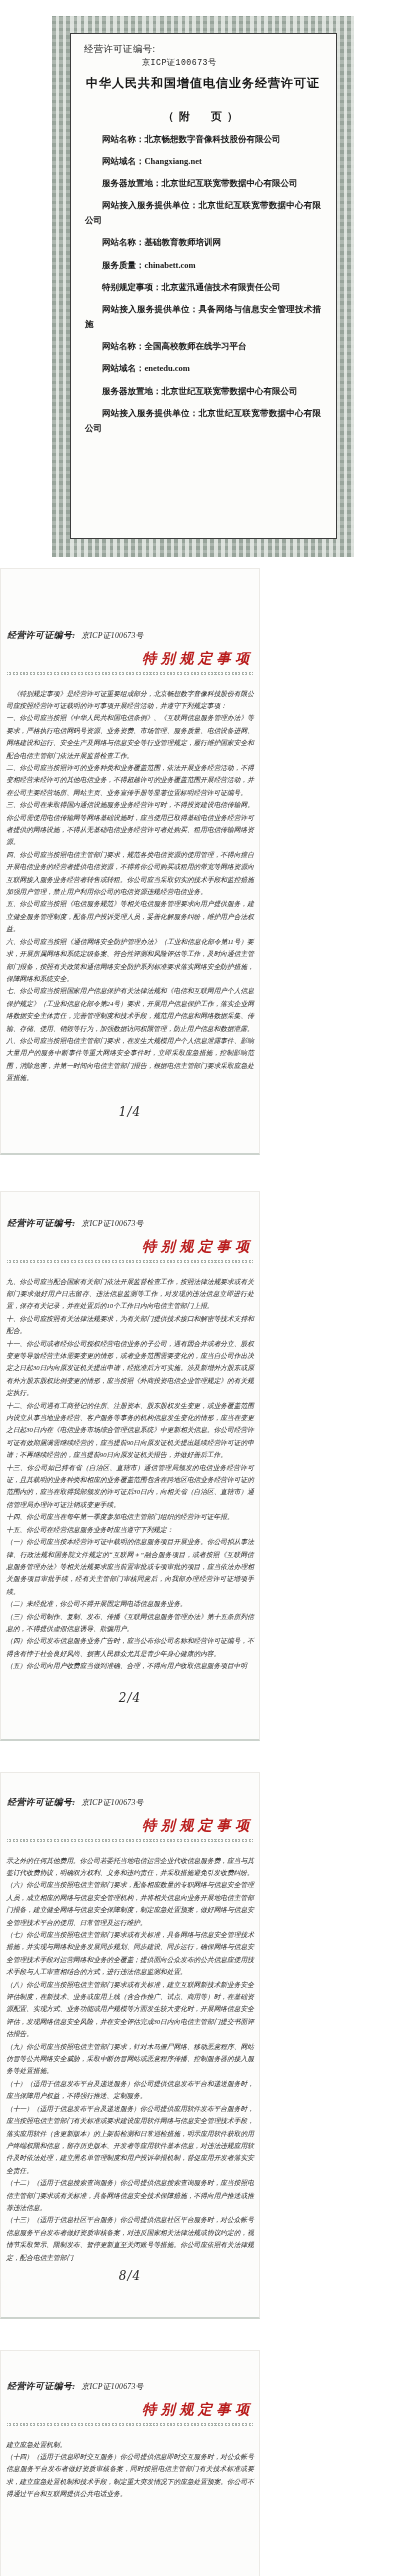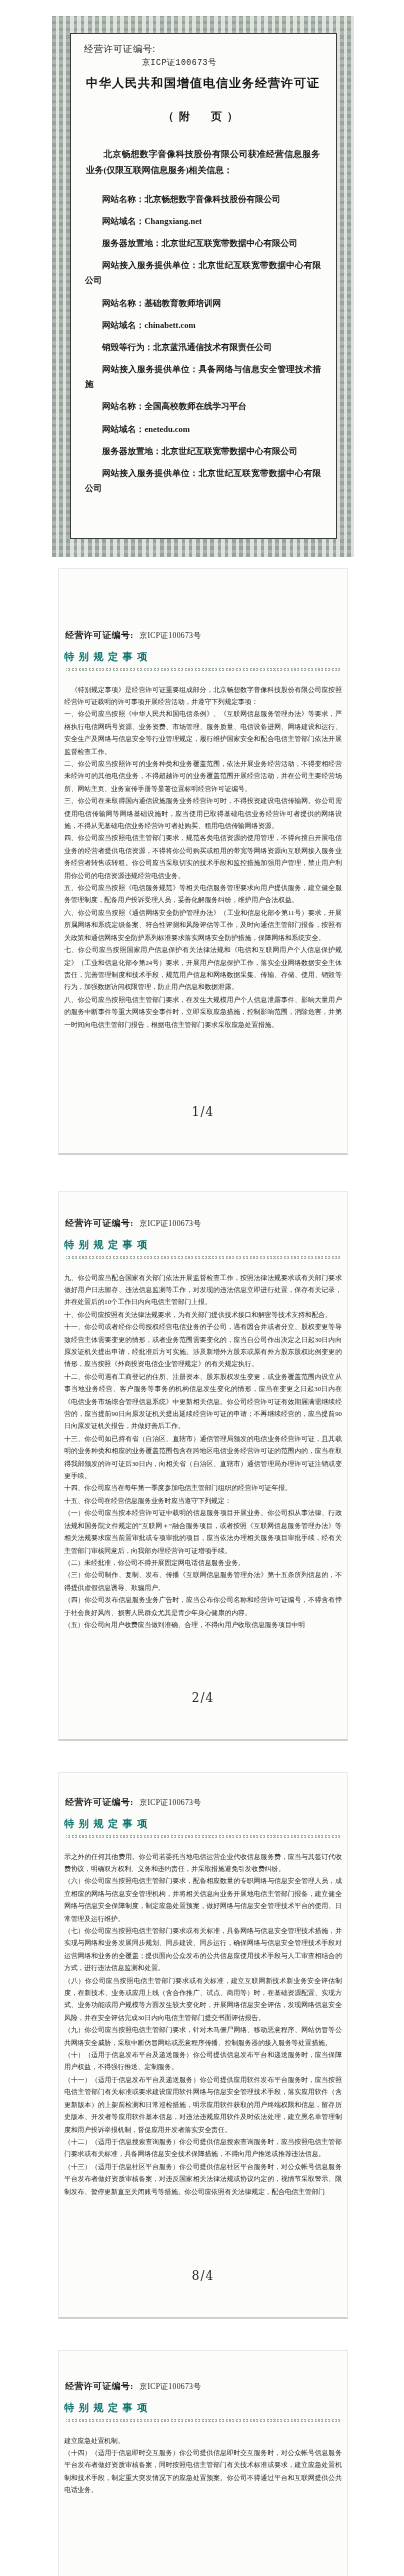--- a/index.html
+++ b/index.html
@@ -19,31 +19,32 @@
     border:1px solid #3c3c3c;padding:9.3px 13.4px;overflow:hidden;
   }
   .cert-licno{font-size:9.3px;color:#222;letter-spacing:0.5px;}
   .cert-licno-val{font-size:8.2px;margin:1px 0 0 58px;font-family:"Liberation Mono","DejaVu Sans Mono",monospace;letter-spacing:0.5px;}
   .cert-title{font-size:12px;font-weight:bold;text-align:center;letter-spacing:1px;margin-top:7.2px;color:#161616;}
   .cert-sub{font-size:10.8px;font-weight:bold;text-align:center;letter-spacing:5.2px;margin-top:18px;color:#161616;}
   .cert-intro{font-size:8.8px;line-height:15.5px;text-indent:2em;margin:23px 2.1px 13.4px 2.1px;text-align:justify;font-weight:bold;color:#1c1c1c;}
   .cert-line{font-size:8.5px;line-height:15px;text-indent:2em;margin:7.2px 1px;text-align:justify;font-weight:bold;color:#1c1c1c;}
   
   .prov{
-    width:290px;margin-left:58px;box-sizing:border-box;
+    width:260px;box-sizing:border-box;
     padding:0 5.2px;border:0.5px solid #eceae6;border-bottom:2.6px solid #ccd3cd;
     overflow:hidden;
+    font-style:italic;
   }
   .prov.p2{margin-top:11.3px;height:587px;padding-top:61px;}
   .prov.p3{margin-top:36px;height:550px;padding-top:26px;}
   .prov.p4{margin-top:31px;height:547px;padding-top:24px;}
   .prov.p5{margin-top:31px;height:521px;padding-top:30px;}
   .prov-header{font-size:8.8px;font-weight:bold;letter-spacing:0.5px;color:#1e1e1e;padding-left:1px;}
   .prov-header .num{font-size:7.7px;font-weight:normal;margin-left:3.1px;letter-spacing:0.3px;}
-  .prov-title{font-size:10px;font-weight:bold;text-align:left;letter-spacing:4.6px;margin-top:8.2px;color:#0f766e;}
+  .prov-title{font-size:14px;font-weight:bold;text-align:right;letter-spacing:4.6px;margin-top:8.2px;color:#b91c1c;}
   .zigzag{
     height:3.6px;margin:3.6px auto 12.4px auto;width:99%;
     background:
       repeating-linear-gradient(115deg,#97a29a 0 1px,transparent 1px 3.1px),
       repeating-linear-gradient(65deg,#8f9a92 0 1px,transparent 1px 3.1px);
     opacity:.8;
   }
   .prov p{font-size:6.7px;line-height:12.4px;margin:0;text-align:justify;color:#242424;}
   .prov p.indent{text-indent:1em;}
   .pageno{
@@ -54,28 +55,27 @@
 </style>
 </head>
 <body>
 
 <div class="page cert">
   <div class="cert-inner">
     <div class="cert-licno">经营许可证编号:</div>
     <div class="cert-licno-val">京ICP证100673号</div>
     <div class="cert-title">中华人民共和国增值电信业务经营许可证</div>
     <div class="cert-sub">（附　页）</div>
-    <div class="cert-intro">北京畅想数字音像科技股份有限公司获准经营信息服务业务(仅限互联网信息服务)相关信息：</div>
     <p class="cert-line">网站名称：北京畅想数字音像科技股份有限公司</p>
     <p class="cert-line">网站域名：Changxiang.net</p>
     <p class="cert-line">服务器放置地：北京世纪互联宽带数据中心有限公司</p>
     <p class="cert-line">网站接入服务提供单位：北京世纪互联宽带数据中心有限公司</p>
     <p class="cert-line">网站名称：基础教育教师培训网</p>
-    <p class="cert-line">网站域名：chinabett.com</p>
-    <p class="cert-line">销毁等行为：北京蓝汛通信技术有限责任公司</p>
+    <p class="cert-line">服务质量：chinabett.com</p>
+    <p class="cert-line">特别规定事项：北京蓝汛通信技术有限责任公司</p>
     <p class="cert-line">网站接入服务提供单位：具备网络与信息安全管理技术措施</p>
     <p class="cert-line">网站名称：全国高校教师在线学习平台</p>
     <p class="cert-line">网站域名：enetedu.com</p>
     <p class="cert-line">服务器放置地：北京世纪互联宽带数据中心有限公司</p>
     <p class="cert-line">网站接入服务提供单位：北京世纪互联宽带数据中心有限公司</p>
   </div>
 </div>
 
 <div class="page prov p2">
   <div class="prov-header">

